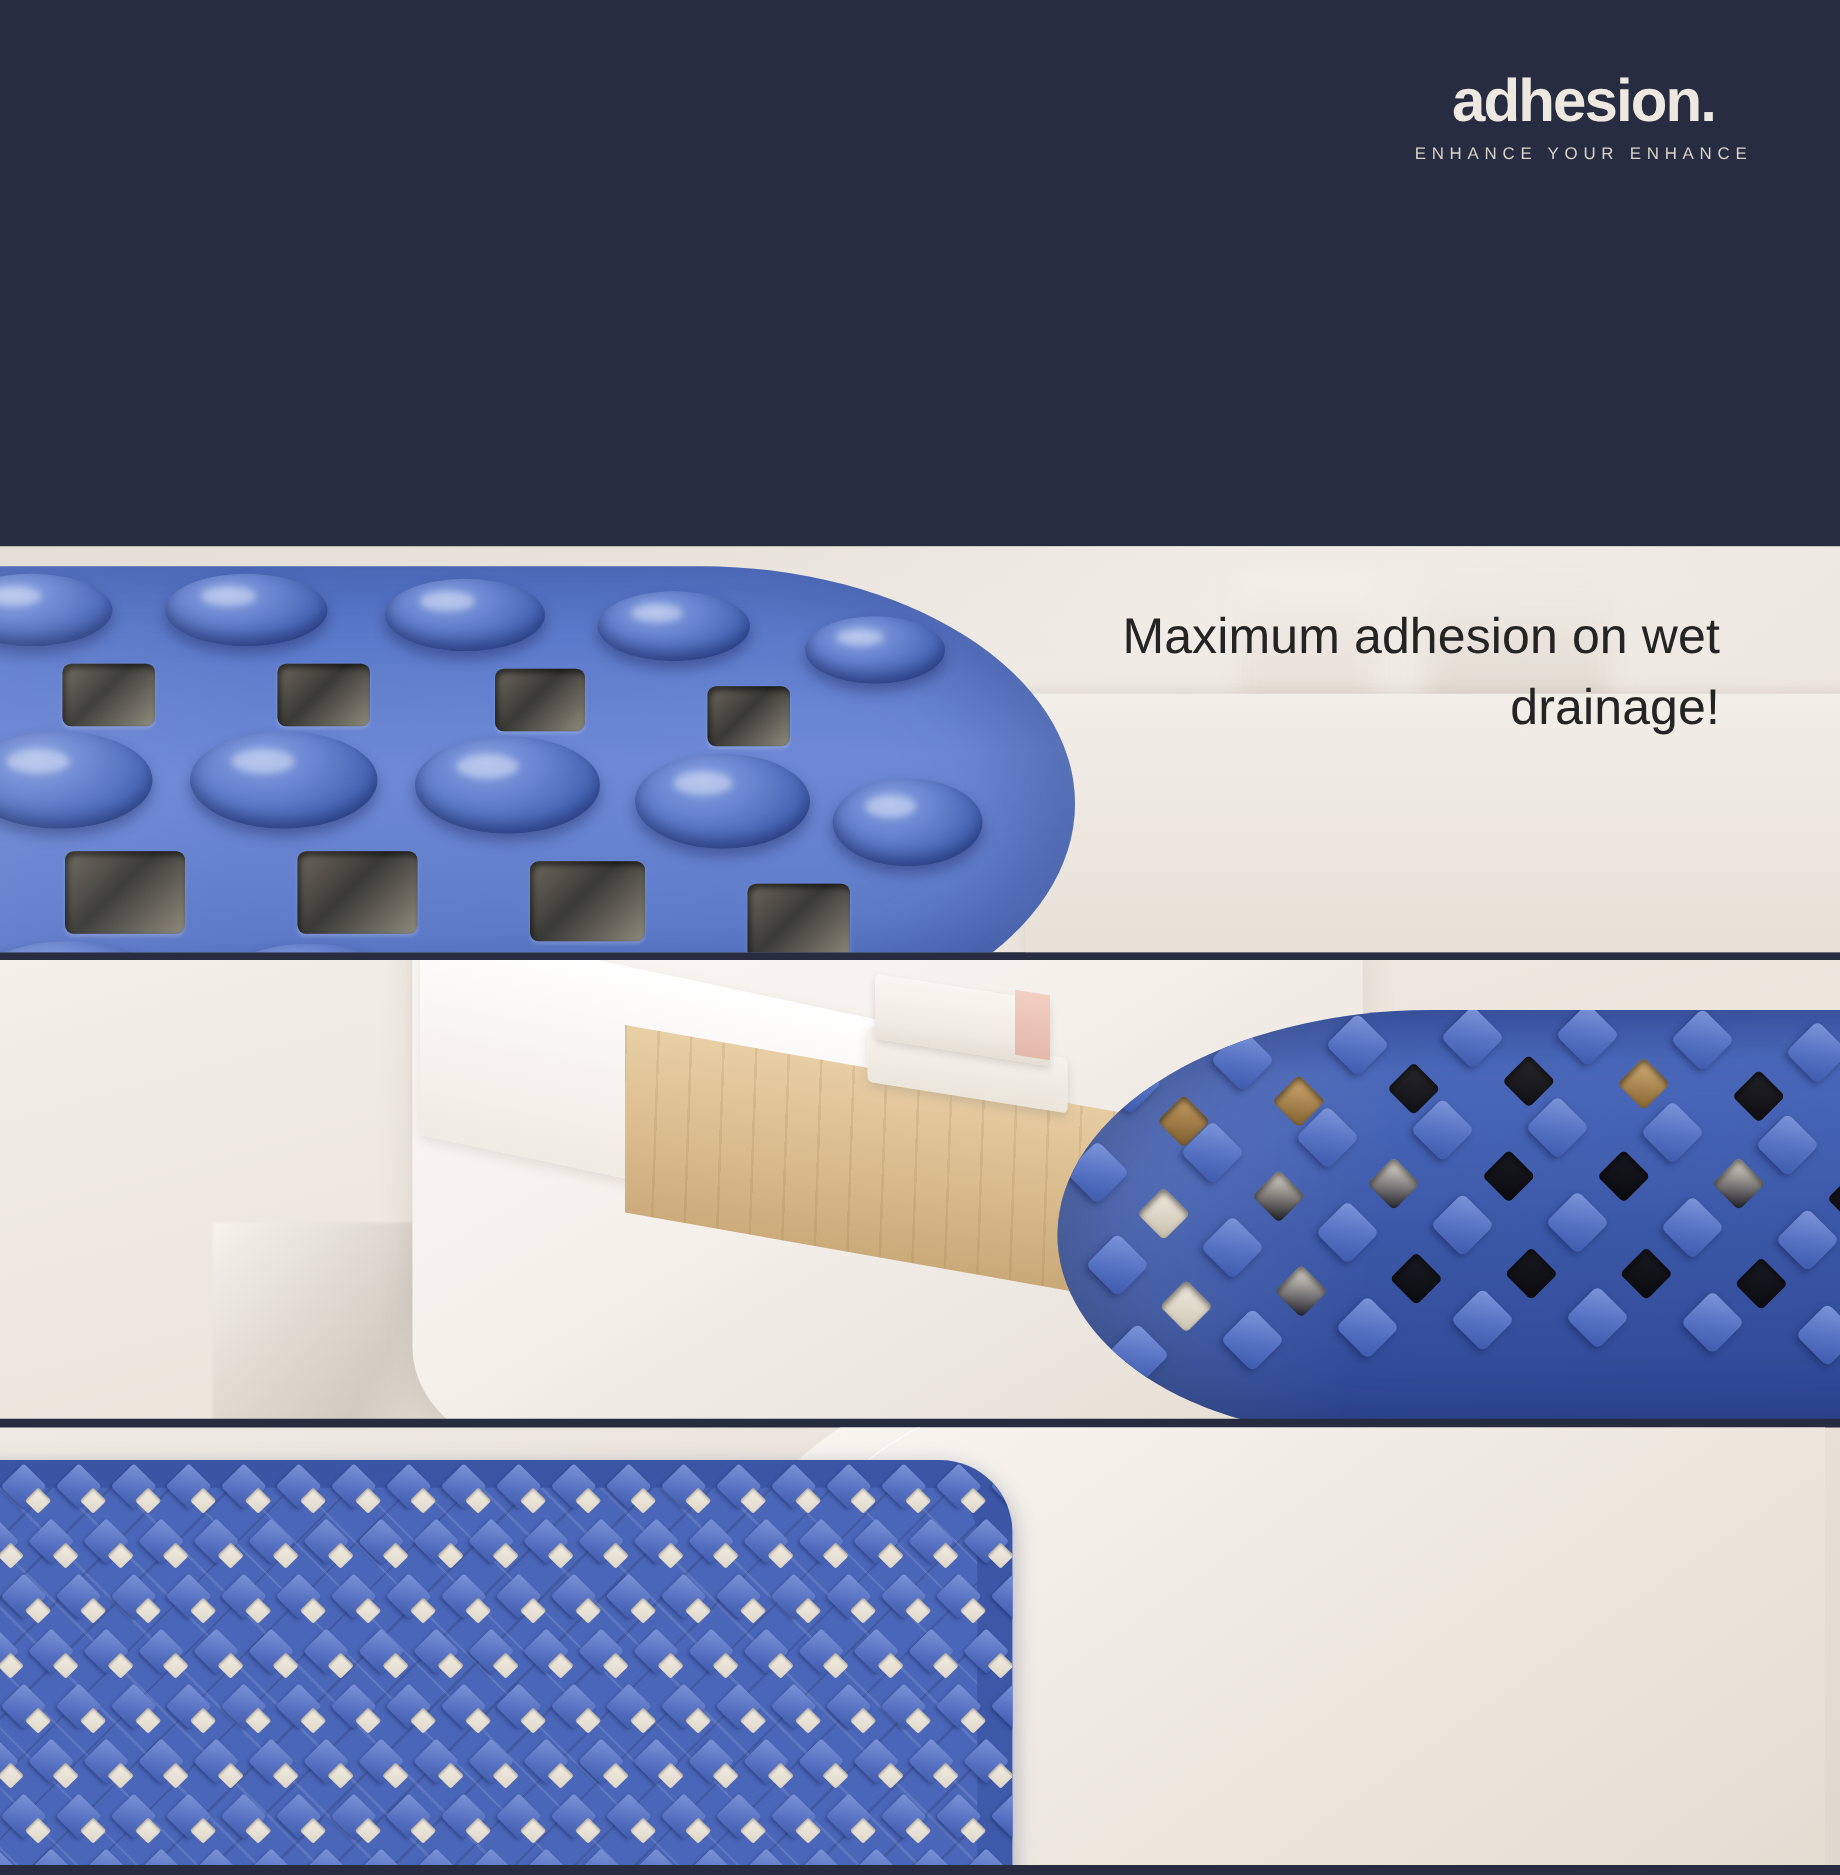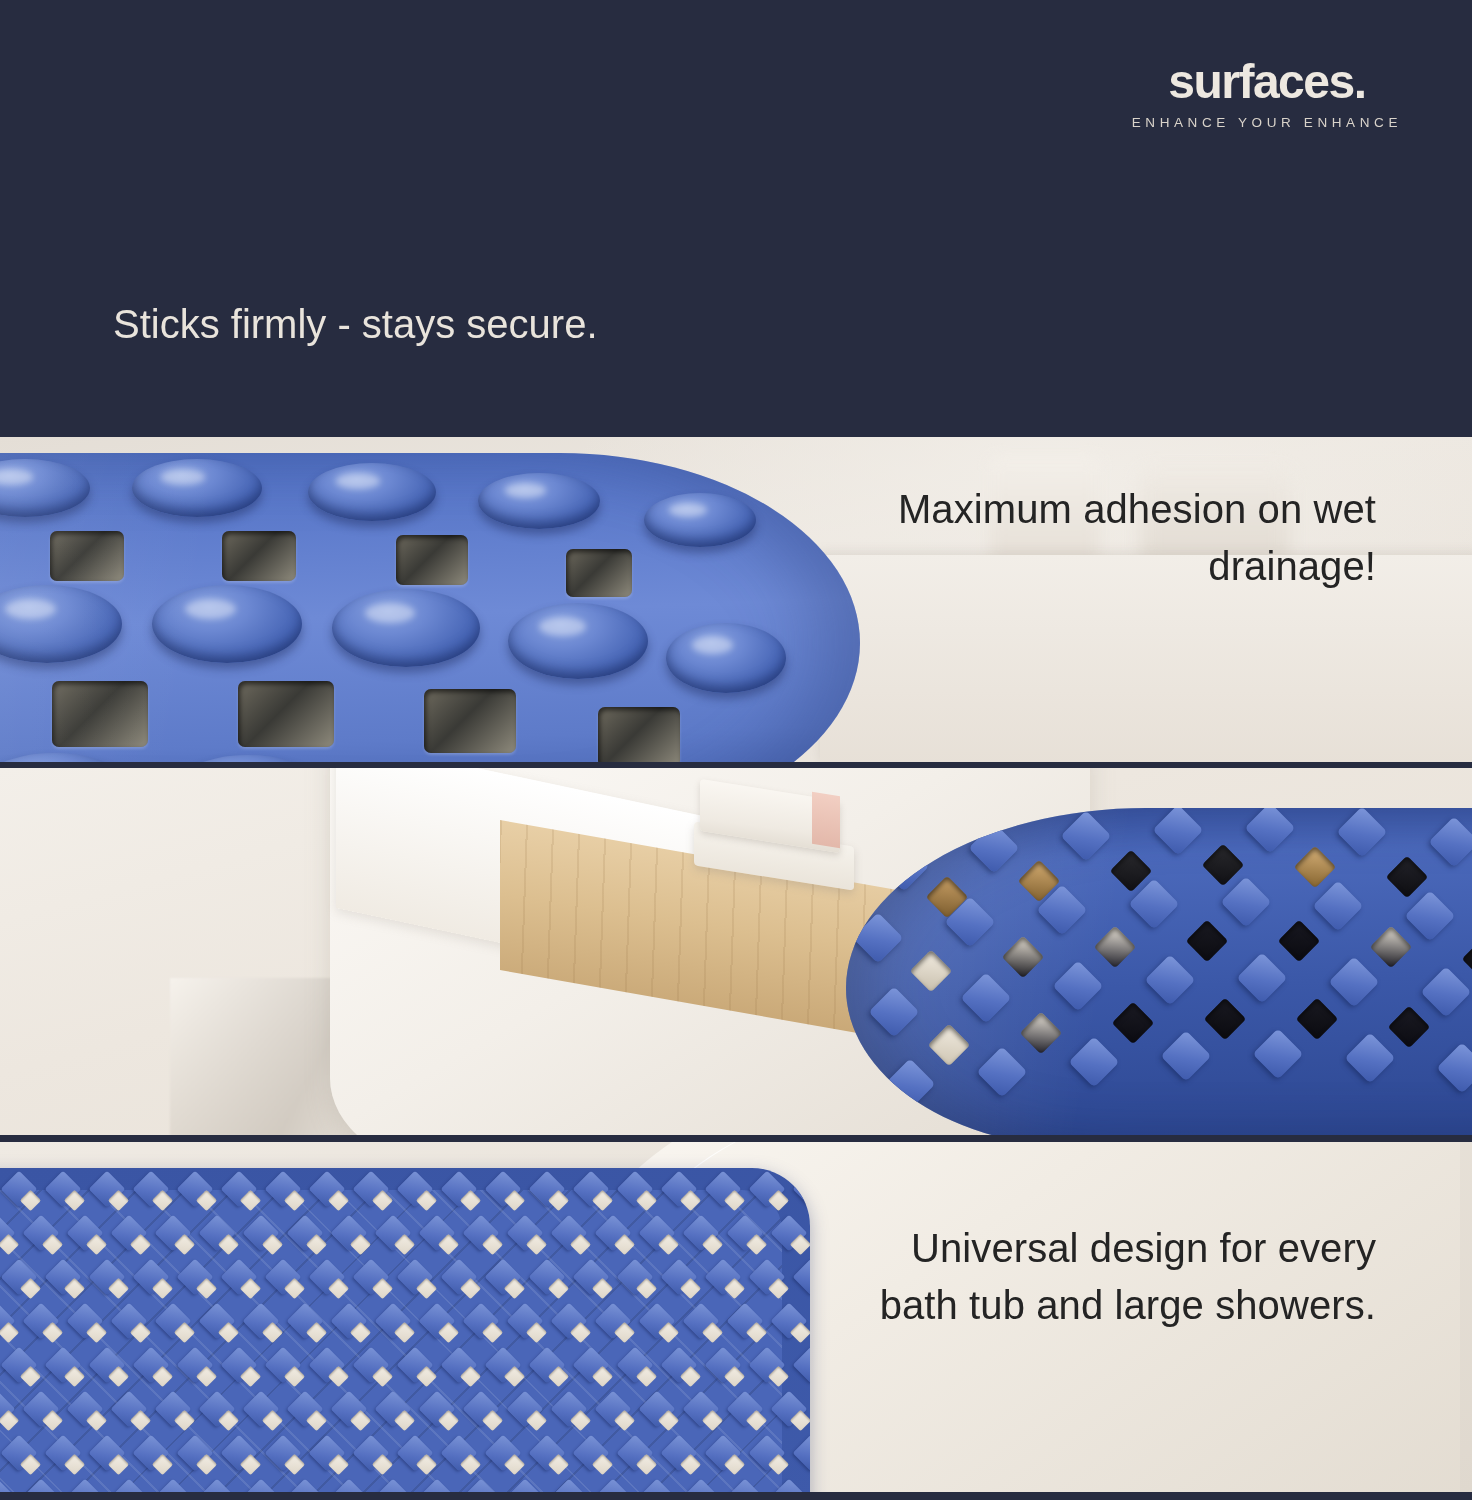--- a/index.html
+++ b/index.html
@@ -209,23 +209,22 @@
     border-radius:2px;
     box-shadow:inset 1px 1px 2px rgba(90,80,65,.45);
   }
 </style>
 </head>
 <body>
 
 <div class="page">
 
   <div class="header">
-    <div class="subhead">Sticks firmly - stays secure.</div>
     <div class="logo-wrap">
-      <div class="logo-mark">surfaces.</div>
+      <div class="logo-mark">adhesion.</div>
       <div class="logo-tag">ENHANCE YOUR ENHANCE</div>
     </div>
   </div>
 
   <div class="panel" id="panel1">
     <div class="bgJar"></div>
     <div class="bgJar2"></div>
     <div class="bgShelf"></div>
 
     <div class="mat">
@@ -616,17 +615,16 @@
           <div class="dia" style="left: 532px; top: 294px;"></div>
           <div class="dia" style="left: 576px; top: 294px;"></div>
           <div class="dia" style="left: 620px; top: 294px;"></div>
           <div class="dia" style="left: 664px; top: 294px;"></div>
           <div class="dia" style="left: 708px; top: 294px;"></div>
           <div class="dia" style="left: 752px; top: 294px;"></div>
           <div class="dia" style="left: 796px; top: 294px;"></div>
         </div>
     </div>
 
-    <div class="ptext" style="right:96px;top:78px;width:520px;text-align:right;">Universal design for every bath tub and large showers.</div>
   </div>
 
   <div class="divider" style="top:1492px;height:8px;"></div>
 </div>
 
 </body></html>

